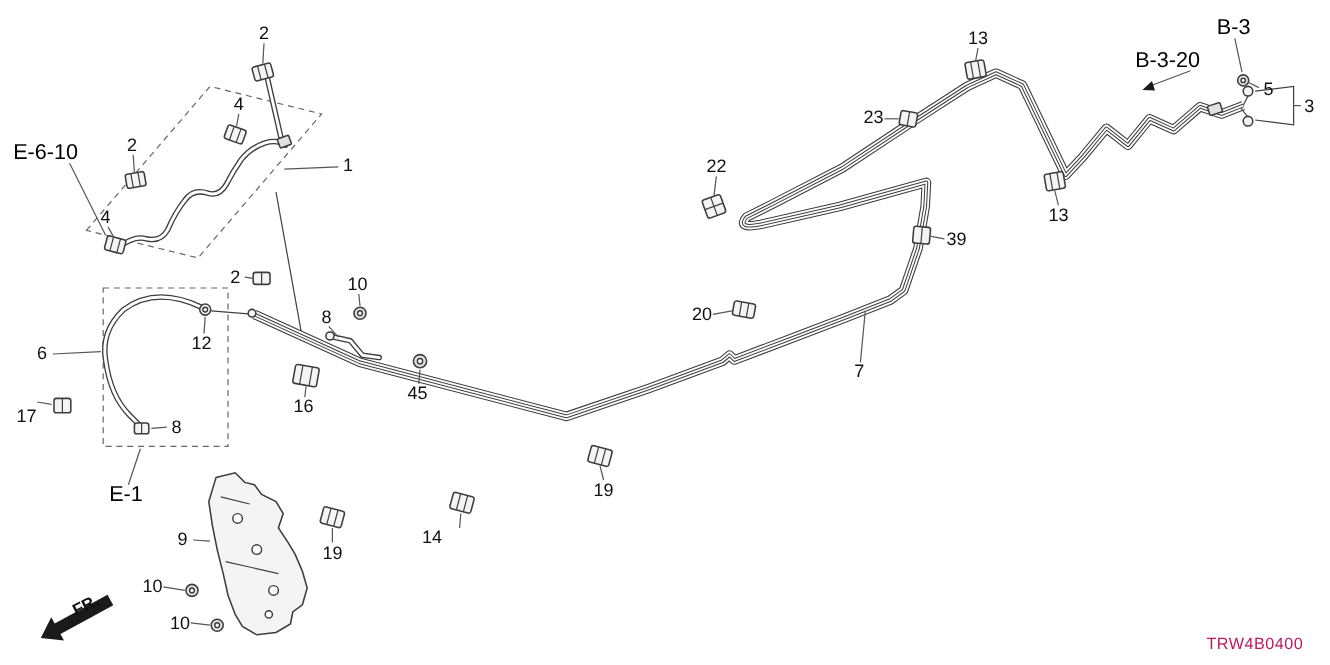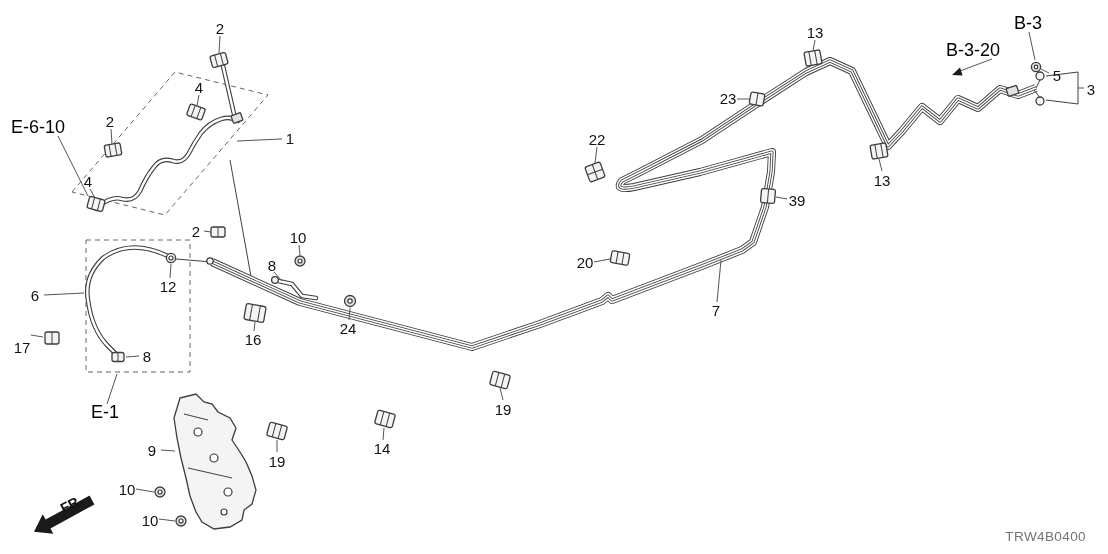--- a/index.html
+++ b/index.html
@@ -11,21 +11,21 @@
   .callout {
     position:absolute; transform:translate(-50%,-50%);
     font-size:15px; font-weight:400; color:#111; white-space:nowrap;
   }
   .ref {
     position:absolute; transform:translate(-50%,-50%);
     font-size:18px; font-weight:400; color:#000; white-space:nowrap;
   }
   .code {
     position:absolute; right:22px; bottom:10px;
-    font-size:13.5px; color:#737373; letter-spacing:.4px;
+    font-size:13.5px; color:#be185d; letter-spacing:.4px;
   }
   .fr {
     position:absolute; left:60px; top:496px; font-size:14px; font-weight:700;
     color:#111; transform:rotate(-27deg);
   }
   
   .ln     { stroke:#3f3f3f; stroke-width:1; fill:none; }
   .leader { stroke:#555; stroke-width:1; fill:none; }
   .dash   { stroke:#666; stroke-width:1; fill:none; stroke-dasharray:5 4; }
   .p8  { stroke:#3d3d3d; stroke-width:8;   fill:none; stroke-linejoin:round; }
@@ -261,27 +261,27 @@
   <div class="callout" style="left:220px;top:28px">2</div>
   <div class="callout" style="left:199px;top:87px">4</div>
   <div class="callout" style="left:110px;top:121px">2</div>
   <div class="callout" style="left:290px;top:138px">1</div>
   <div class="callout" style="left:88px;top:181px">4</div>
   <div class="callout" style="left:196px;top:231px">2</div>
   <div class="callout" style="left:298px;top:237px">10</div>
   <div class="callout" style="left:272px;top:265px">8</div>
   <div class="callout" style="left:168px;top:286px">12</div>
   <div class="callout" style="left:35px;top:295px">6</div>
-  <div class="callout" style="left:348px;top:328px">24</div>
+  <div class="callout" style="left:348px;top:328px">45</div>
   <div class="callout" style="left:253px;top:339px">16</div>
   <div class="callout" style="left:22px;top:347px">17</div>
   <div class="callout" style="left:147px;top:356px">8</div>
   <div class="callout" style="left:152px;top:450px">9</div>
   <div class="callout" style="left:277px;top:461px">19</div>
-  <div class="callout" style="left:382px;top:448px">14</div>
+  <div class="callout" style="left:360px;top:448px">14</div>
   <div class="callout" style="left:127px;top:489px">10</div>
   <div class="callout" style="left:150px;top:520px">10</div>
   <div class="callout" style="left:503px;top:409px">19</div>
   <div class="callout" style="left:585px;top:262px">20</div>
   <div class="callout" style="left:597px;top:139px">22</div>
   <div class="callout" style="left:716px;top:310px">7</div>
   <div class="callout" style="left:797px;top:200px">39</div>
   <div class="callout" style="left:728px;top:98px">23</div>
   <div class="callout" style="left:815px;top:32px">13</div>
   <div class="callout" style="left:882px;top:180px">13</div>

